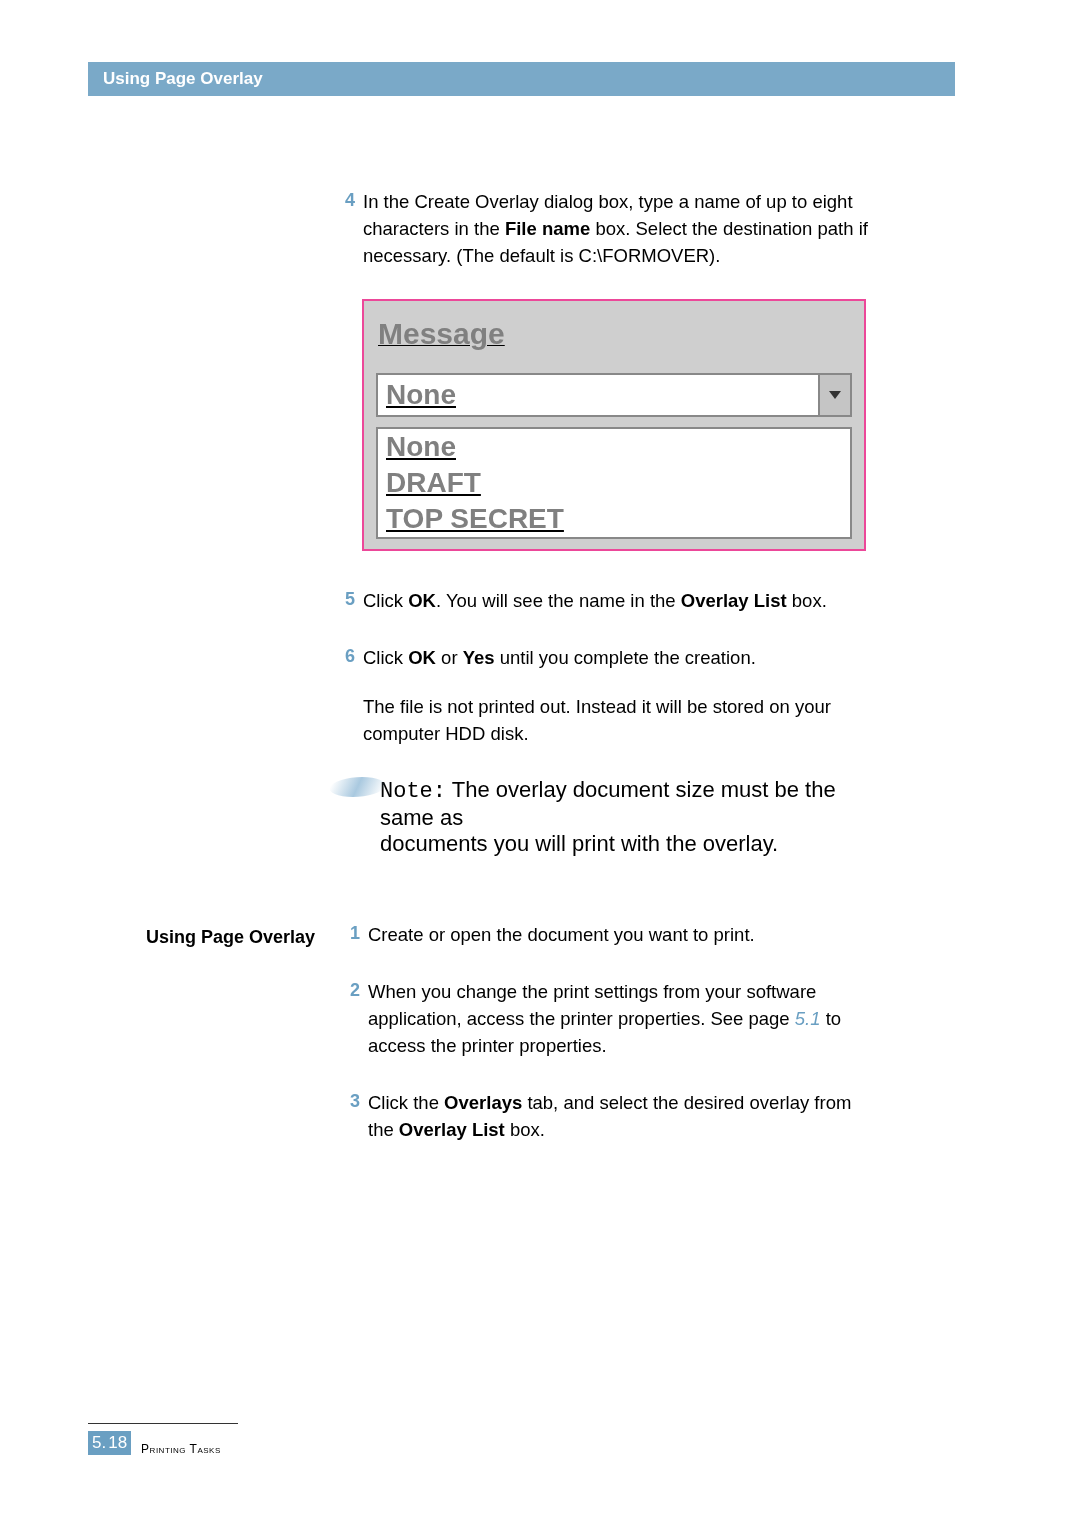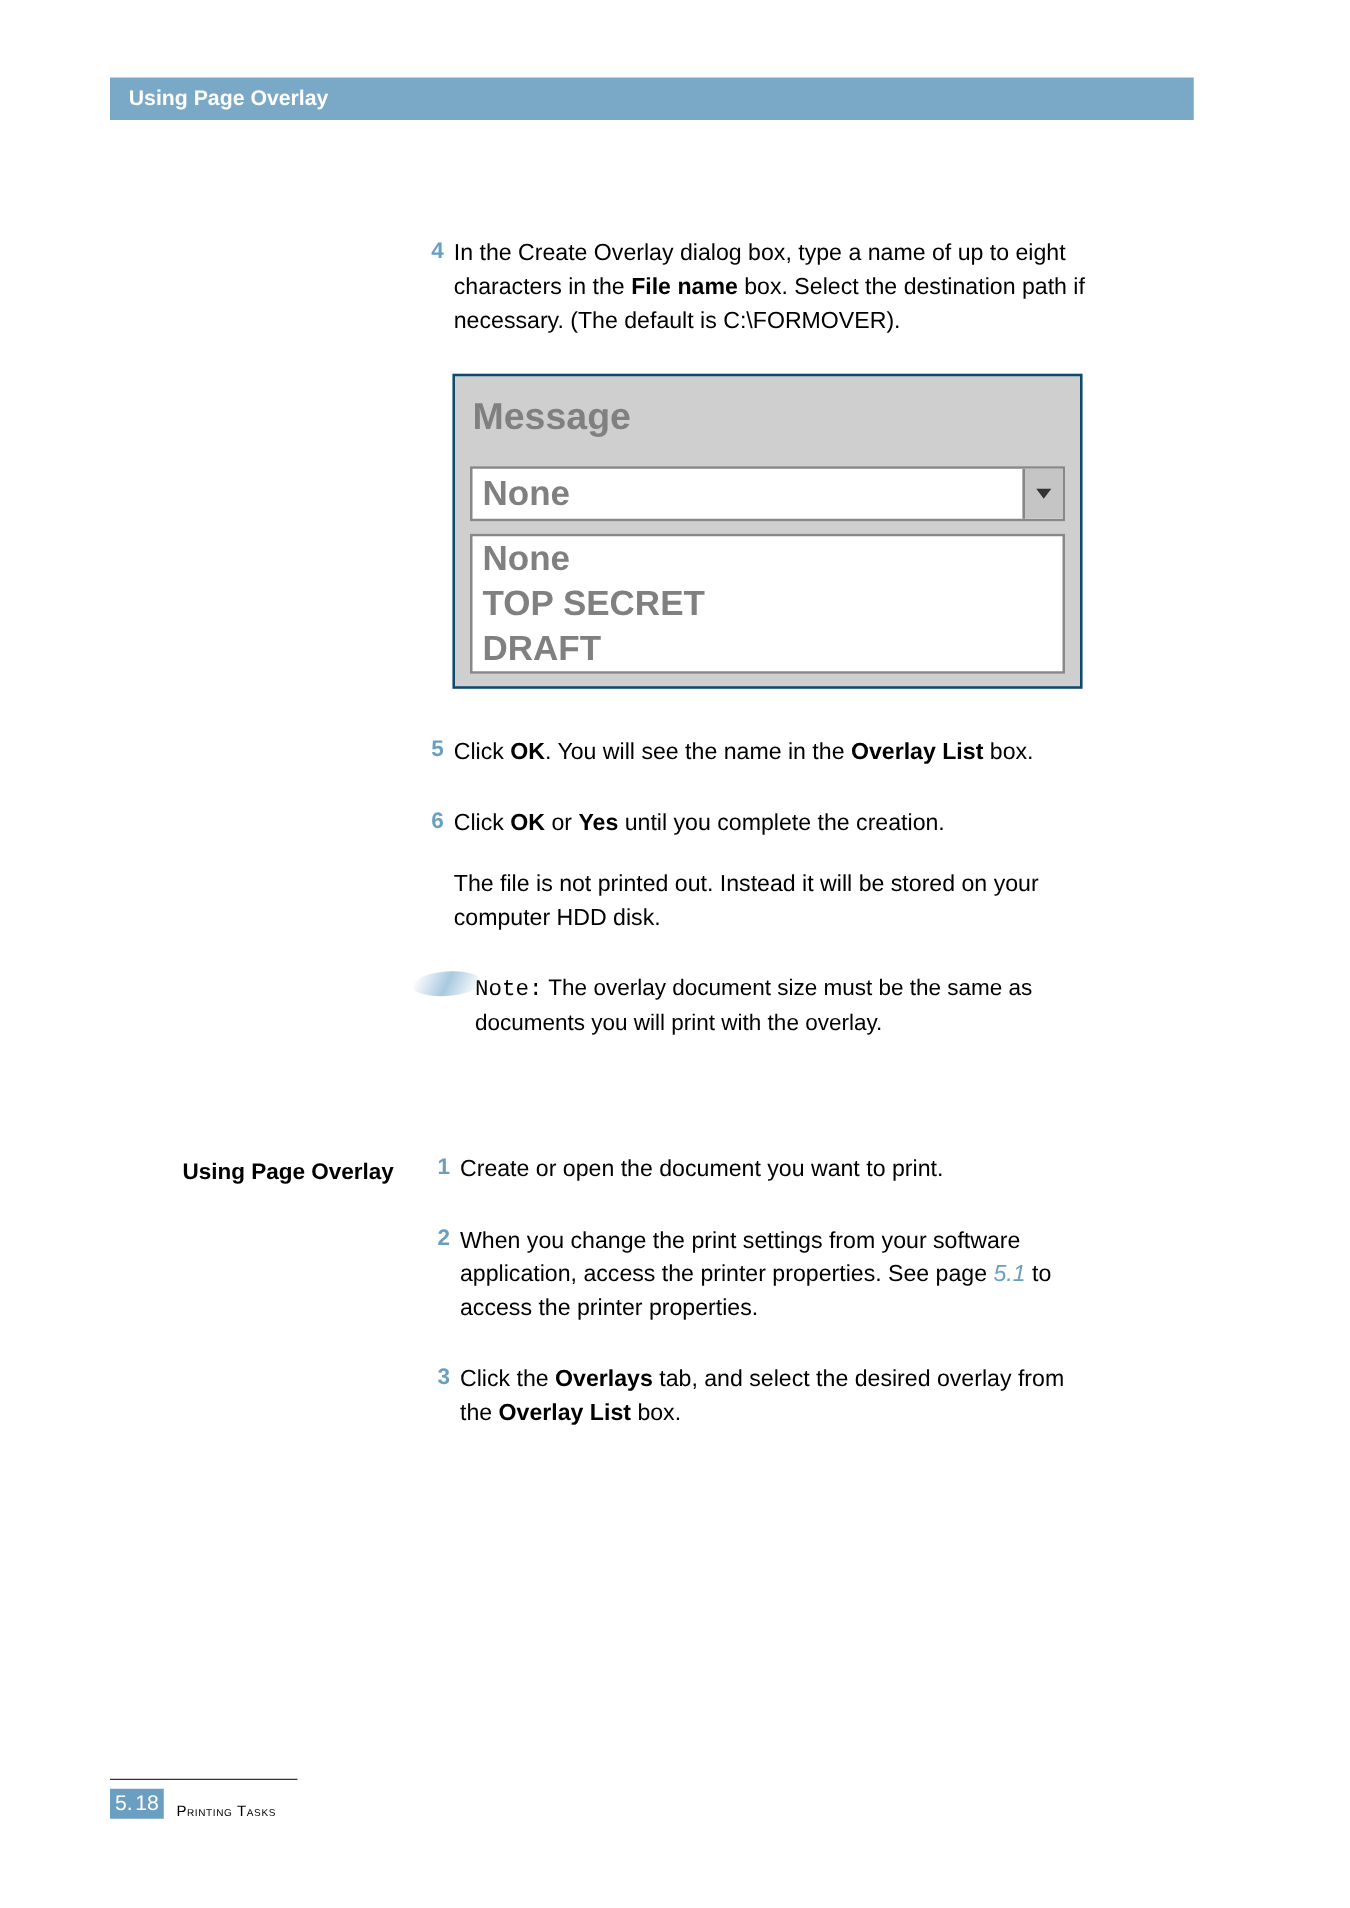--- a/index.html
+++ b/index.html
@@ -49,23 +49,24 @@
   .step-text {
     font-size: 18.5px;
     line-height: 27px;
     color: #000;
   }
   .bold { font-weight: bold; }
 
   .screenshot-box {
     margin: 12px 0 36px 32px;
     width: 500px;
-    border: 2px solid #0c4a6e;
+    border: 2px solid #ec4899;
     background: #cfcfcf;
     position: relative;
+    text-decoration: underline;
   }
   .ss-header {
     padding: 16px 14px 22px 14px;
   }
   .ss-msg {
     font-size: 30px;
     font-weight: bold;
     color: #808080;
     font-family: Arial, sans-serif;
   }
@@ -111,21 +112,21 @@
     font-family: Arial, sans-serif;
   }
   .ss-list .li.sel {
     background: #1a2a6c;
     color: #e0e0e6;
   }
 
   .note-block {
     position: relative;
     padding-left: 50px;
-    font-size: 18px;
+    font-size: 22px;
     line-height: 26px;
     margin-top: 6px;
   }
   .note-swoosh {
     position: absolute;
     left: 0;
     top: 0;
     width: 55px;
     height: 20px;
     background: linear-gradient(90deg, rgba(160,195,220,0) 0%, rgba(160,195,220,0.9) 50%, rgba(160,195,220,0) 100%);
@@ -198,22 +199,22 @@
         <span class="ss-msg">Message</span>
       </div>
       <div class="ss-select">
         <div class="sv">None</div>
         <div class="arrowbox">
             <div class="tri"></div>
           </div>
       </div>
       <div class="ss-list">
         <div class="li">None</div>
+        <div class="li">DRAFT</div>
         <div class="li">TOP SECRET</div>
-        <div class="li">DRAFT</div>
       </div>
     </div>
 
     <div class="step" style="margin-top:20px;">
       <div class="step-num">5</div>
       <div class="step-text">
         <span>Click </span><span class="bold">OK</span><span>. You will see the name in the </span><span class="bold">Overlay List</span><span> box.</span>
       </div>
     </div>
 

